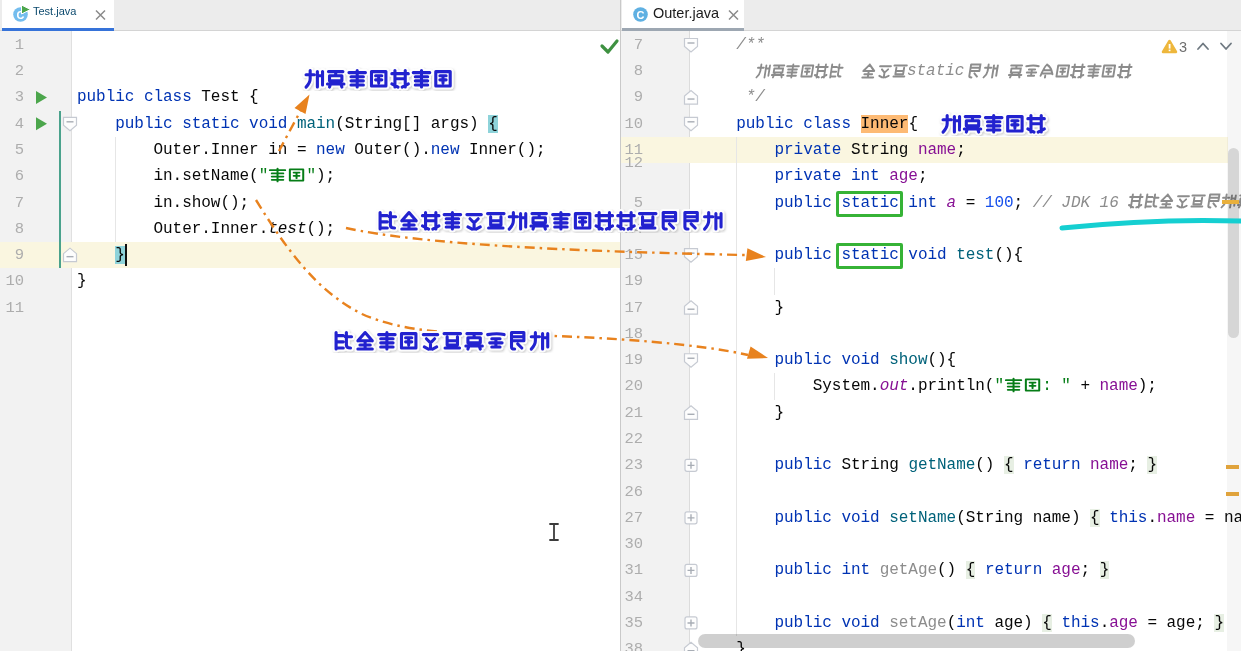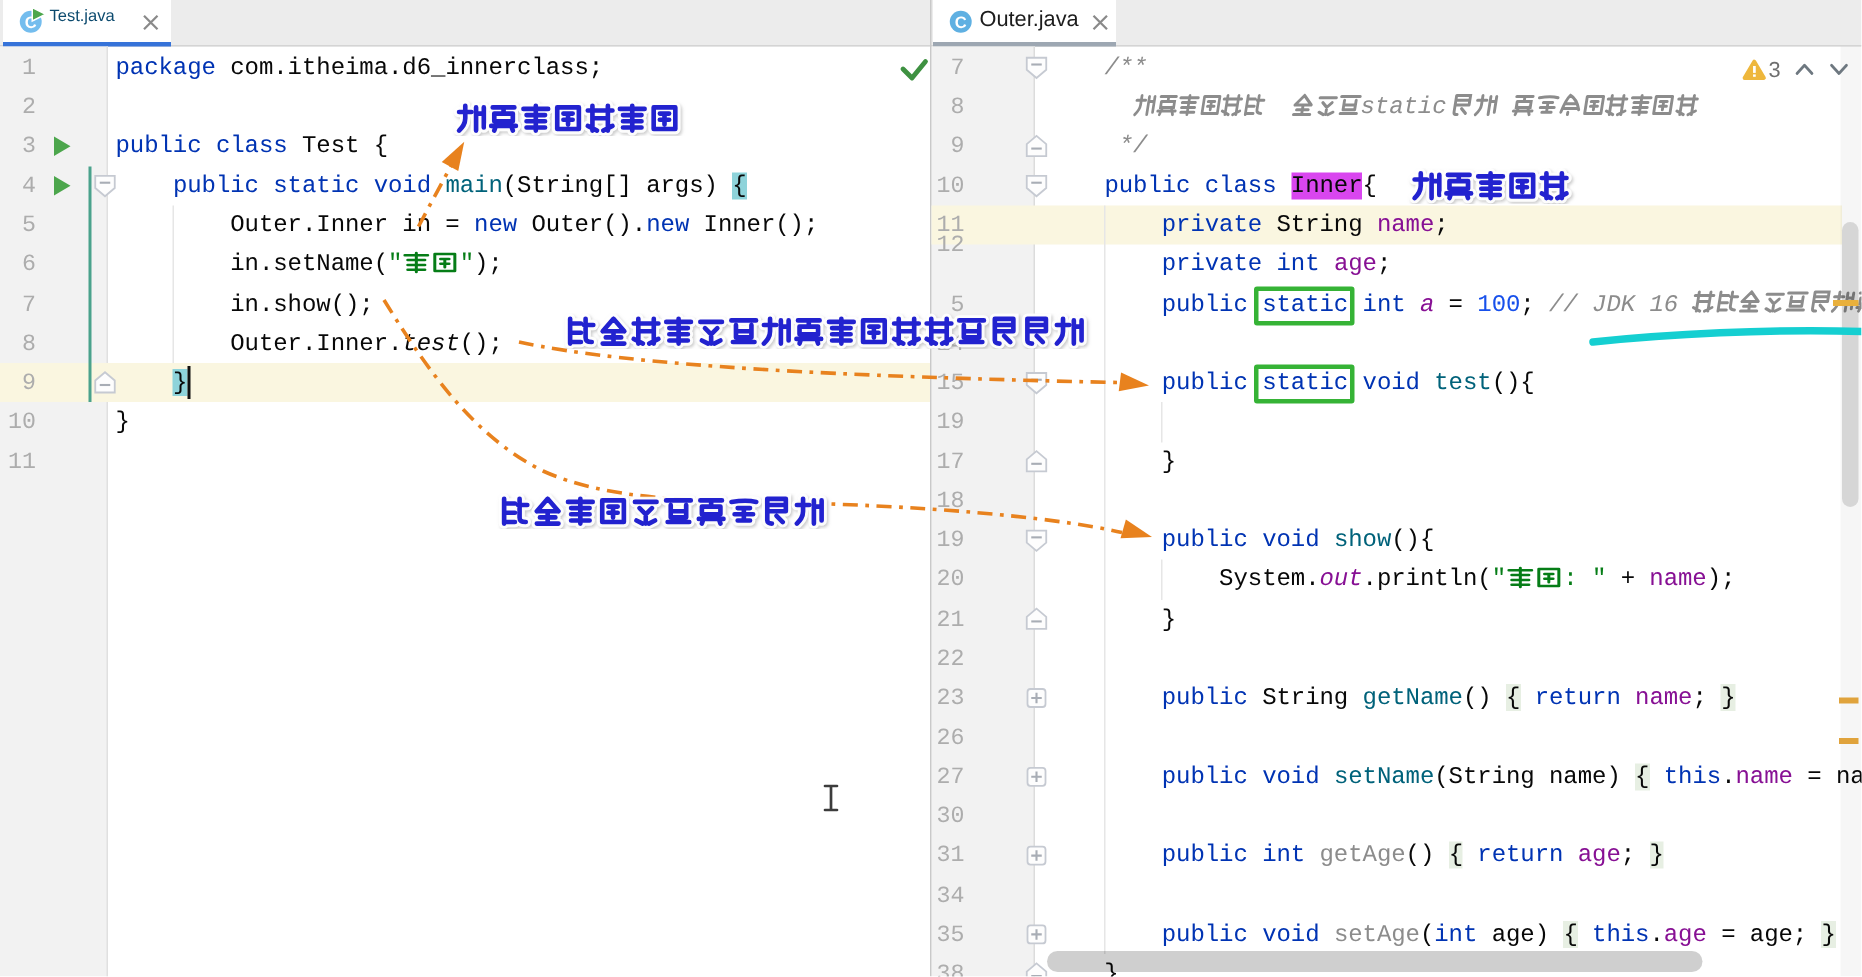--- a/index.html
+++ b/index.html
@@ -3,21 +3,21 @@
 *{margin:0;padding:0;box-sizing:border-box}
 body{width:1241px;height:651px;overflow:hidden;background:#fff;font-family:"Liberation Sans",sans-serif;position:relative}
 #root{position:absolute;inset:0;width:1241px;height:651px}
 .abs{position:absolute}
 .cl{position:absolute;font-family:"Liberation Mono",monospace;font-size:16px;line-height:26.27px;white-space:pre;color:#080808;letter-spacing:-0.04px}
 .num{position:absolute;font-family:"Liberation Mono",monospace;font-size:15.5px;line-height:26.27px;color:#ADADAD;text-align:right;width:40px}
 .k{color:#0033B3}.m{color:#00627A}.s{color:#067D17}.c{color:#8C8C8C;font-style:italic}
 .f{color:#871094}.n{color:#1750EB}.g{color:#8C8C8C}.it{font-style:italic}.fi{color:#871094;font-style:italic}
 .bh{background:#8ed3da}
 .fold{background:#e7efe3}
-.tan{background:#d946ef}
+.tan{background:#fdba74}
 .cg{display:inline-block}
 </style></head><body>
 <div id="root">
 <div class="abs" style="left:0;top:0;width:1241px;height:31px;background:#ececec;border-bottom:1px solid #d4d4d4"></div>
 <div class="abs" style="left:2px;top:0;width:112px;height:28px;background:#fff"></div>
 <div class="abs" style="left:2px;top:28px;width:112px;height:3px;background:#3673d9"></div>
 <div class="abs" style="left:33px;top:5px;font-size:11px;color:#0c4a6e">Test.java</div>
 <div class="abs" style="left:622px;top:0;width:122px;height:28px;background:#fff"></div>
 <div class="abs" style="left:622px;top:28px;width:122px;height:3px;background:#9da7b2"></div>
 <div class="abs" style="left:653px;top:5px;font-size:14.5px;color:#1c1c1c">Outer.java</div>
@@ -59,21 +59,20 @@
 <div class="num" style="left:603px;top:399.6px">21</div>
 <div class="num" style="left:603px;top:425.9px">22</div>
 <div class="num" style="left:603px;top:452.2px">23</div>
 <div class="num" style="left:603px;top:478.5px">26</div>
 <div class="num" style="left:603px;top:504.7px">27</div>
 <div class="num" style="left:603px;top:531.0px">30</div>
 <div class="num" style="left:603px;top:557.3px">31</div>
 <div class="num" style="left:603px;top:583.5px">34</div>
 <div class="num" style="left:603px;top:609.8px">35</div>
 <div class="num" style="left:603px;top:636.1px">38</div>
-<div class="cl" style="left:77px;top:31.9px"><span class="k">package</span> com.itheima.d6_innerclass;</div>
 <div class="cl" style="left:77px;top:110.7px">    <span class="k">public static void</span> <span class="m">main</span>(String[] args) <span class="bh">{</span></div>
 <div class="cl" style="left:77px;top:84.4px"><span class="k">public class</span> Test {</div>
 <div class="cl" style="left:77px;top:136.9px">        Outer.Inner in = <span class="k">new</span> Outer().<span class="k">new</span> Inner();</div>
 <div class="cl" style="left:77px;top:163.2px">        in.setName(<span class="s">"<svg class="cg" width="19.1" height="16" viewBox="0 0 20 20" preserveAspectRatio="none" style="vertical-align:-2.5px">
           <path d="M2 4 H18 M10 2 V18 M4 8 H16 M4 12 H16 M4 16 H16" fill="none" stroke="#067D17" stroke-width="2.1" stroke-linecap="round"></path>
         </svg><svg class="cg" width="19.1" height="16" viewBox="0 0 20 20" preserveAspectRatio="none" style="vertical-align:-2.5px">
           <path d="M3 3 H17 M3 3 V17 M17 3 V17 M3 17 H17 M7 7 H13 M7 11 H13 M10 7 V14" fill="none" stroke="#067D17" stroke-width="2.1" stroke-linecap="round"></path>
         </svg>"</span>);</div>
 <div class="cl" style="left:77px;top:189.5px">        in.show();</div>
 <div class="cl" style="left:77px;top:215.8px">        Outer.Inner.<span class="it">test</span>();</div>

